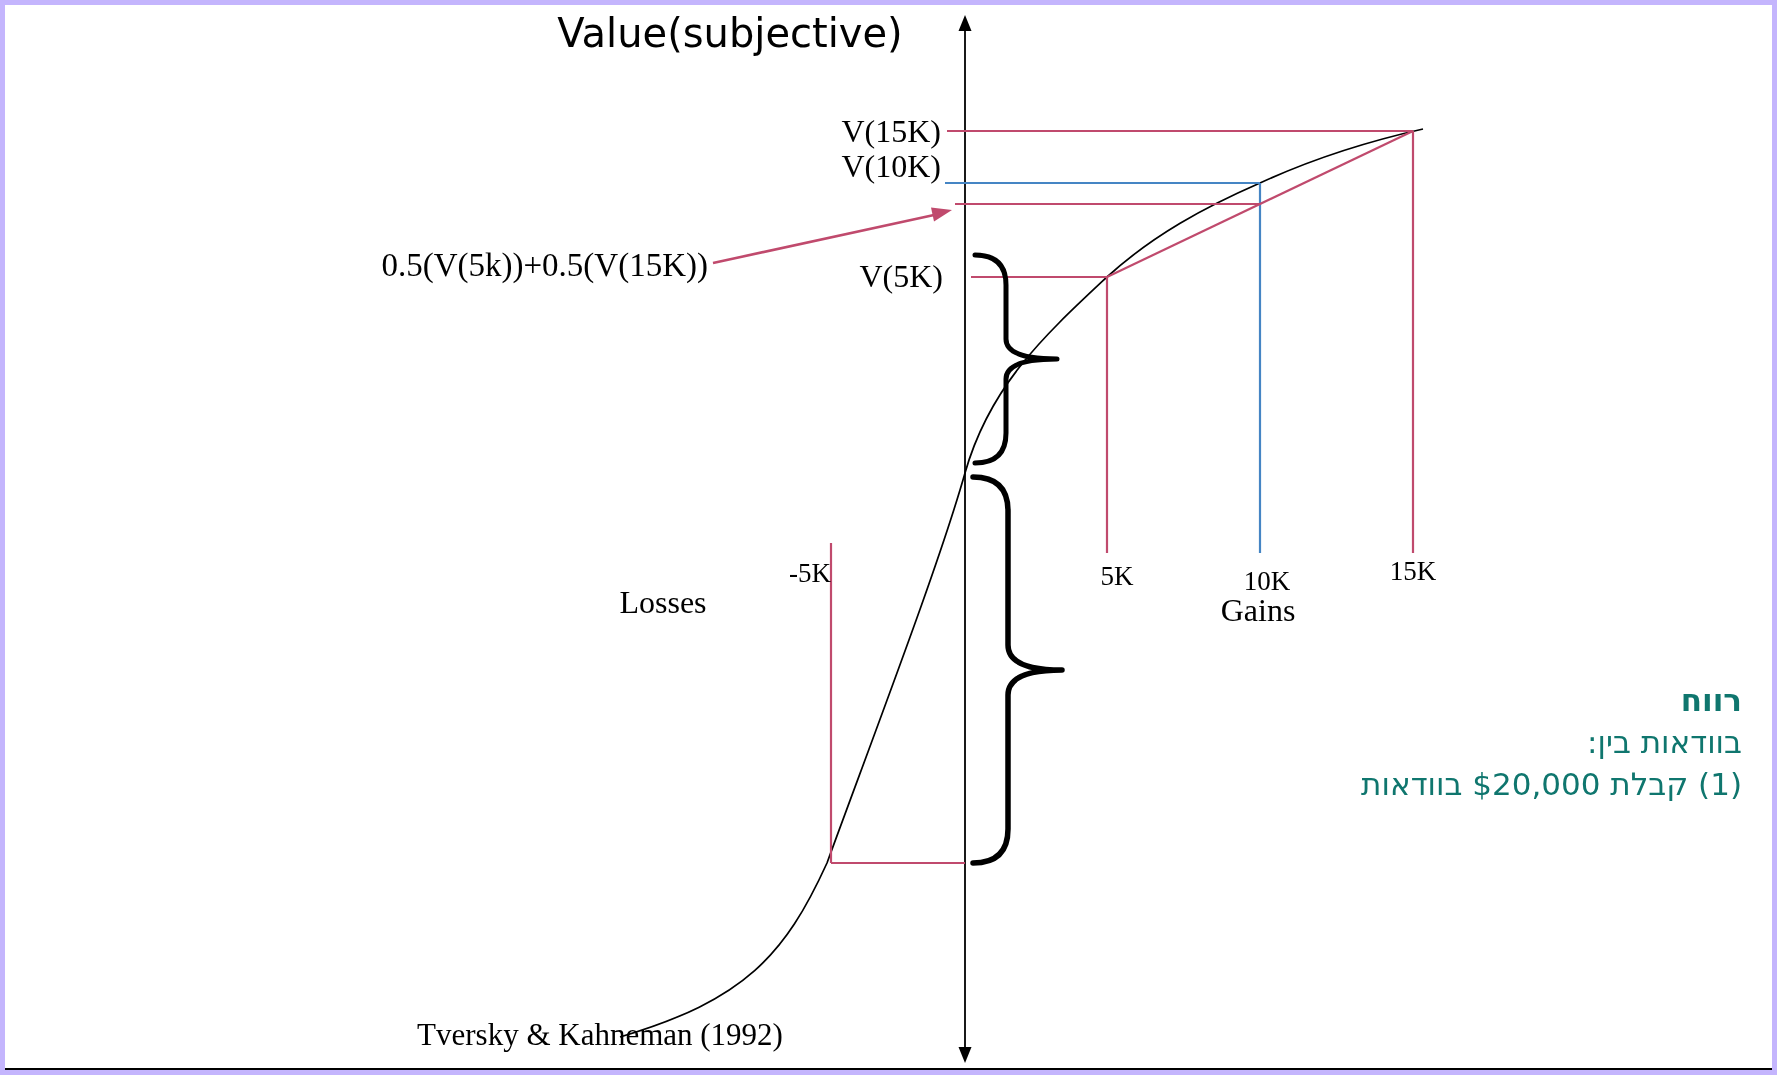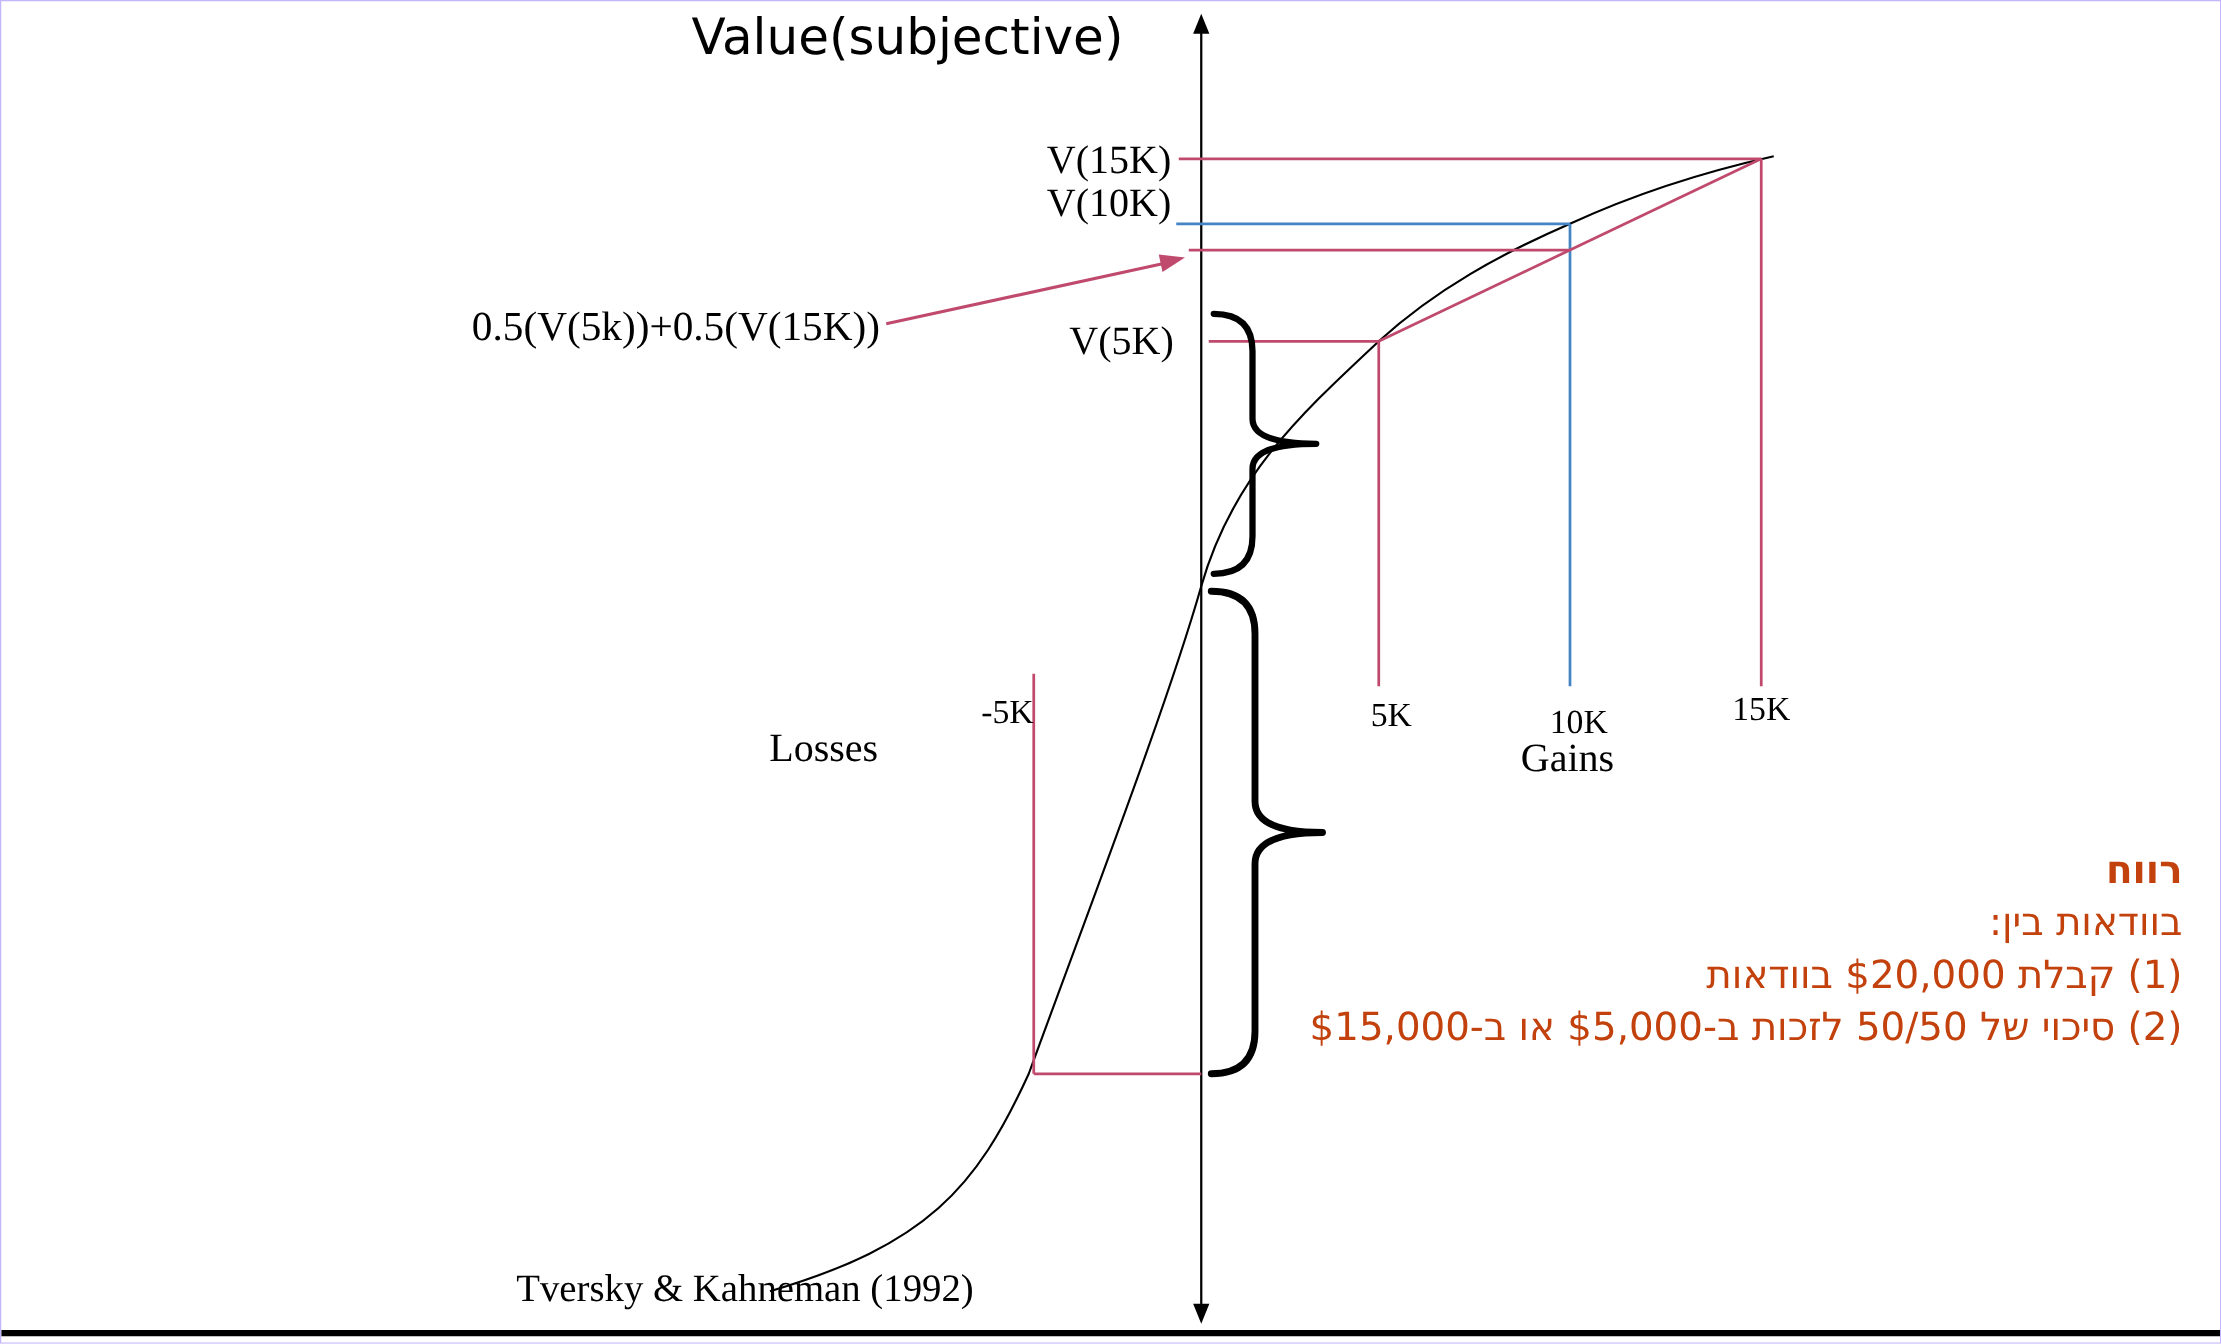--- a/index.html
+++ b/index.html
@@ -1,32 +1,32 @@
 <!DOCTYPE html>
 <html lang="en"><head>
 <meta charset="utf-8">
 <style>
   html,body{margin:0;padding:0;background:#ffffff;}
   .page{
     position:relative;
     width:1777px;height:1075px;
     background:#ffffff;
     overflow:hidden;
-    border:1px solid #c4b5fd;
+    border:5px solid #c4b5fd;
     box-sizing:border-box;
     font-family:"Liberation Sans","DejaVu Sans",sans-serif;
   }
   svg text{fill:#000000;}
   .t-sans{font-family:"DejaVu Sans","Liberation Sans",sans-serif;}
   .t-serif{font-family:"Liberation Serif","DejaVu Serif",serif;}
   .note-block{
     position:absolute;
     top:674px;right:30px;width:830px;
     direction:rtl;text-align:right;
-    color:#c2410c;
+    color:#0f766e;
     font-family:"DejaVu Sans","Liberation Sans",sans-serif;
     font-size:31px;line-height:42px;
   }
   .note-header{font-weight:bold;}
   .bottom-rule{
     position:absolute;left:0;right:0;top:1063px;height:5px;
     background:#000000;
   }
 </style>
 </head>
@@ -88,17 +88,16 @@
     <text class="t-serif" x="1253" y="616" font-size="32" text-anchor="middle">Gains</text>
 
     <text class="t-serif" x="595" y="1040" font-size="31" text-anchor="middle">Tversky &amp; Kahneman (1992)</text>
   </svg>
 
   
   <div class="note-block" dir="rtl">
     <div class="note-header">רווח</div>
     <div>בוודאות בין:</div>
     <div>(1) קבלת $20,000 בוודאות</div>
-    <div>(2) סיכוי של 50/50 לזכות ב-$5,000 או ב-$15,000</div>
   </div>
 
   <div class="bottom-rule"></div>
 </div>
 
 </body></html>

